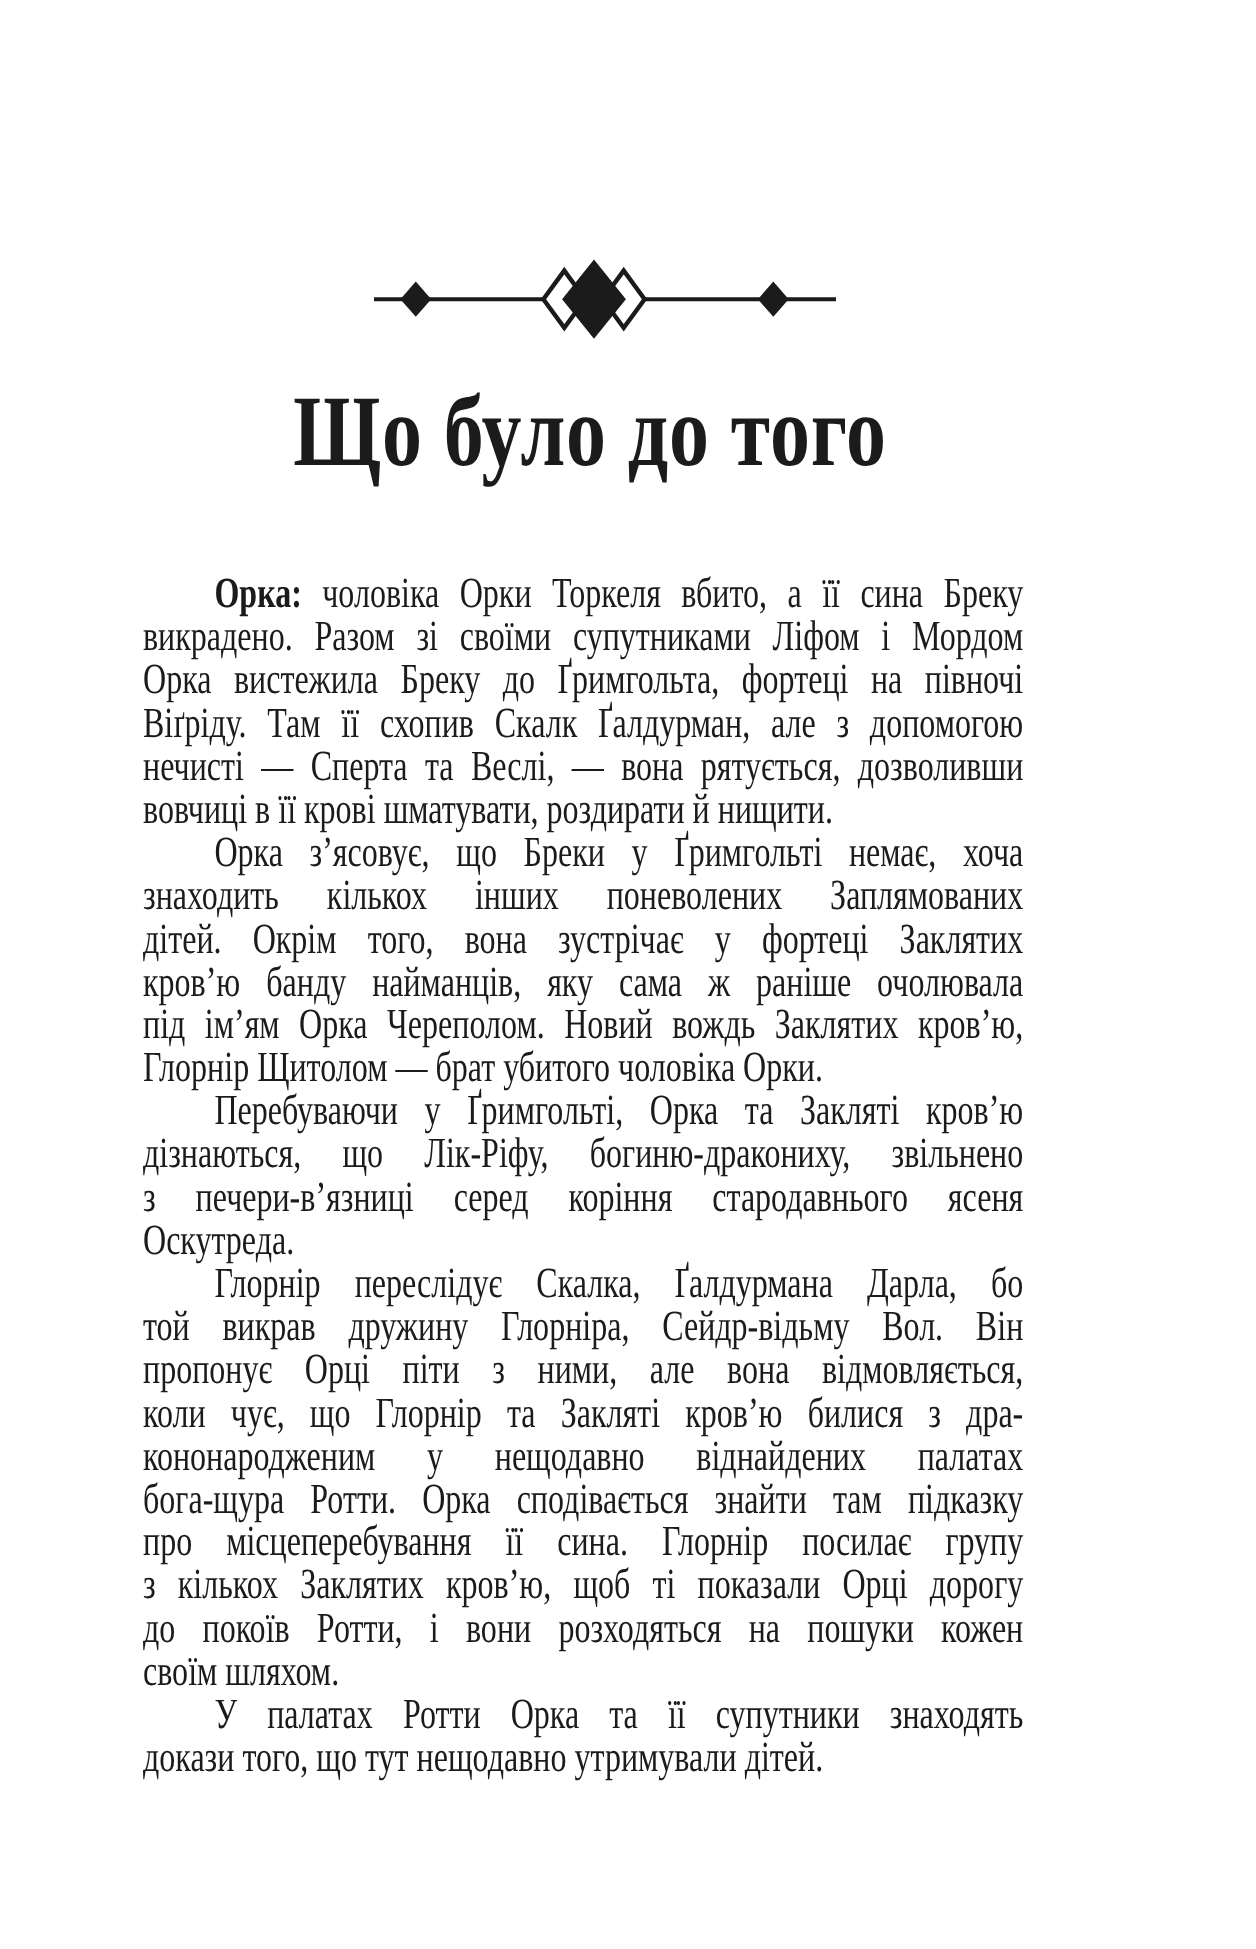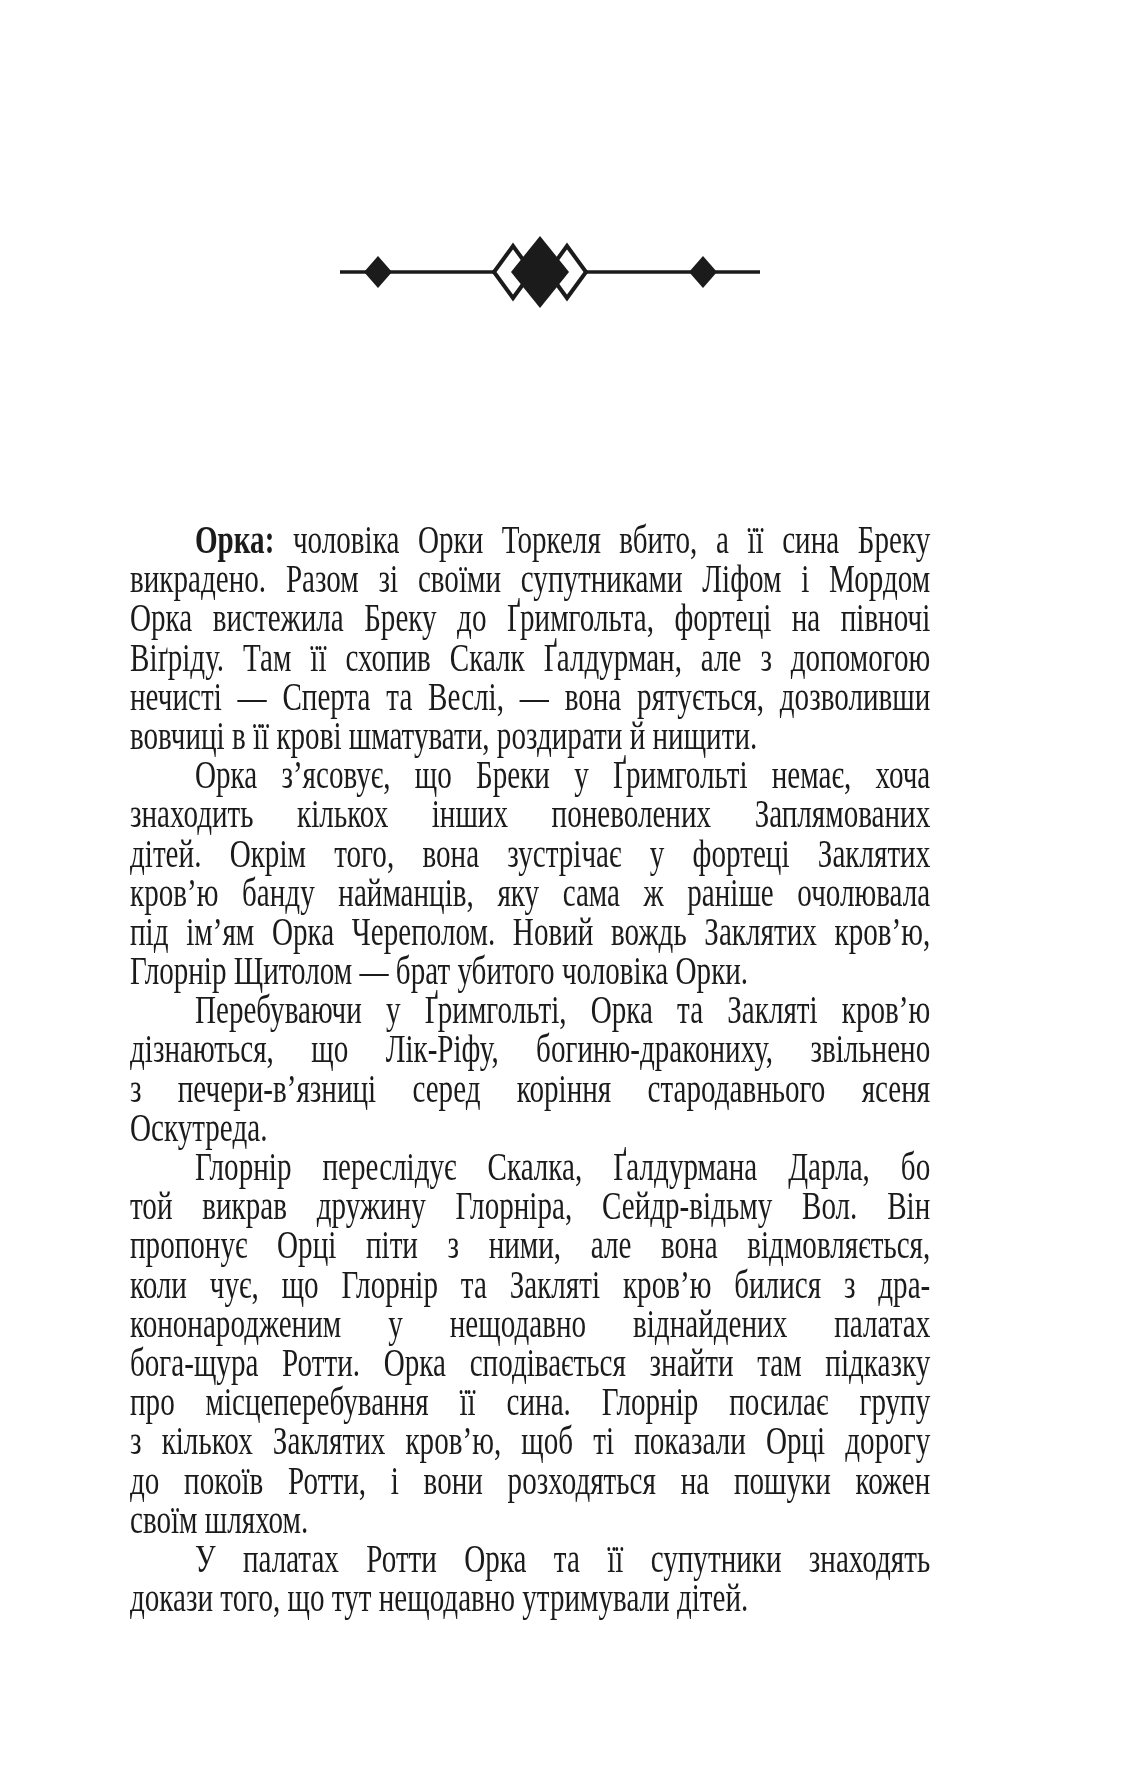--- a/index.html
+++ b/index.html
@@ -66,20 +66,23 @@
 
   <svg class="ornament" viewBox="0 0 440 84" xmlns="http://www.w3.org/2000/svg" aria-hidden="true">
     <line x1="10" y1="42" x2="430" y2="42" stroke="#1b1b1b" stroke-width="3.5"></line>
     <polygon points="48,26 62,42 48,58 34,42" fill="#1b1b1b"></polygon>
     <polygon points="373,26 387,42 373,58 359,42" fill="#1b1b1b"></polygon>
     <polygon points="183,16 202,42 183,68 164,42" fill="#ffffff" stroke="#1b1b1b" stroke-width="4"></polygon>
     <polygon points="237,16 256,42 237,68 218,42" fill="#ffffff" stroke="#1b1b1b" stroke-width="4"></polygon>
     <polygon points="210,6 239,42 210,78 181,42" fill="#1b1b1b"></polygon>
   </svg>
 
+  <div class="title-wrap">
+    <span class="title-text">Що було до того</span>
+  </div>
 
   <div class="textblock">
 
     <div class="para">
       <div class="ln first"><span class="lead">Орка:</span><span> чоловіка Орки Торкеля вбито, а її сина Бреку</span></div>
       <div class="ln">викрадено. Разом зі своїми супутниками Ліфом і Мордом</div>
       <div class="ln">Орка вистежила Бреку до Ґримгольта, фортеці на півночі</div>
       <div class="ln">Віґріду. Там її схопив Скалк Ґалдурман, але з допомогою</div>
       <div class="ln">нечисті — Сперта та Веслі, — вона рятується, дозволивши</div>
       <div class="ln last">вовчиці в її крові шматувати, роздирати й нищити.</div>

